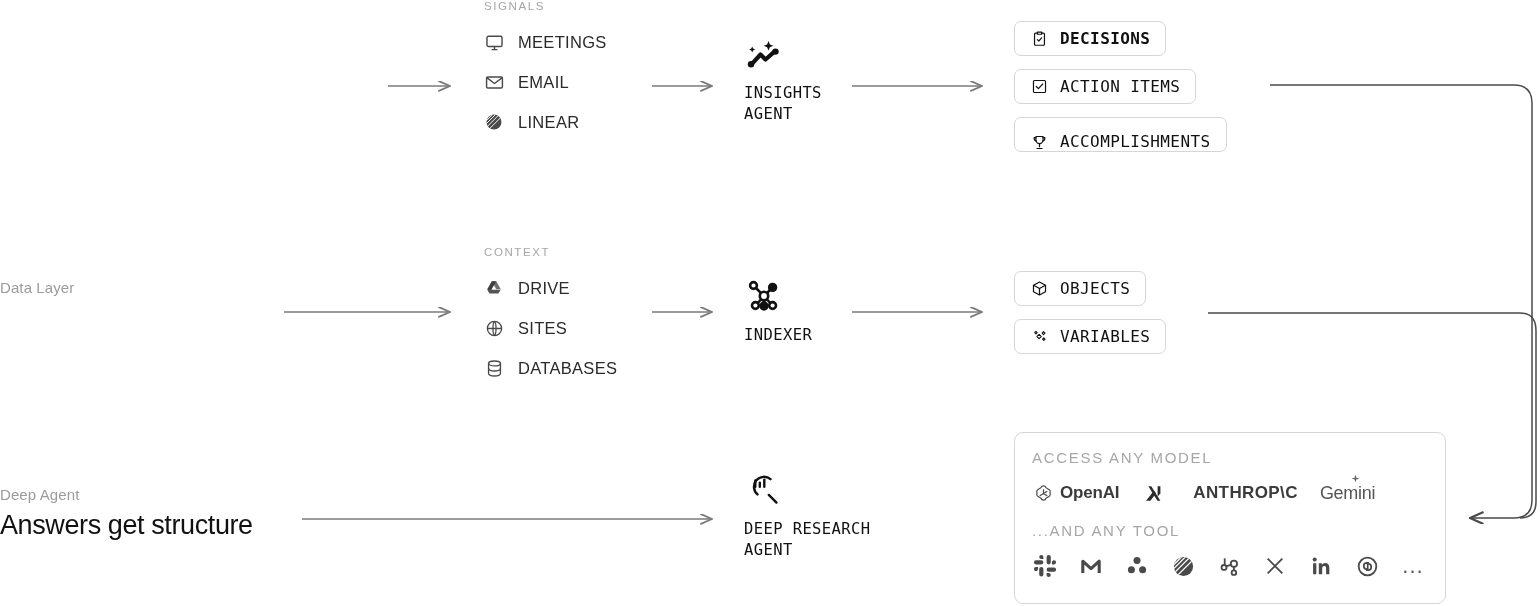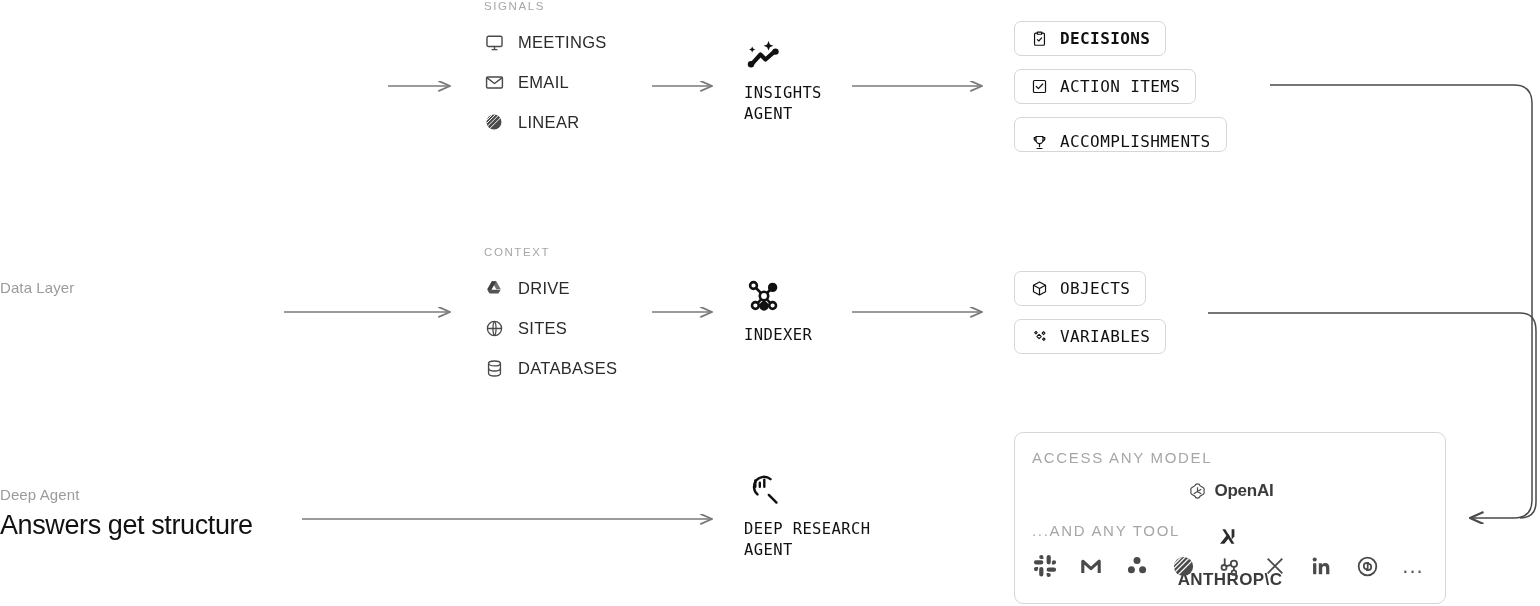--- a/index.html
+++ b/index.html
@@ -111,21 +111,20 @@
     letter-spacing: 1.7px;
     color: #a6a6a6;
     font-family: "Liberation Sans", sans-serif;
     white-space: nowrap;
   }
   .model-row {
     display: flex; align-items: center;
     gap: 22px;
     margin-top: 14px;
     height: 26px;
-    flex-direction: column;
   }
   .model-item { display: flex; align-items: center; gap: 6px; height: 26px; }
   .model-word {
     font-family: "Liberation Sans", sans-serif;
     font-size: 17px;
     font-weight: bold;
     color: #3b3b3b;
     letter-spacing: -.2px;
     white-space: nowrap;
   }

